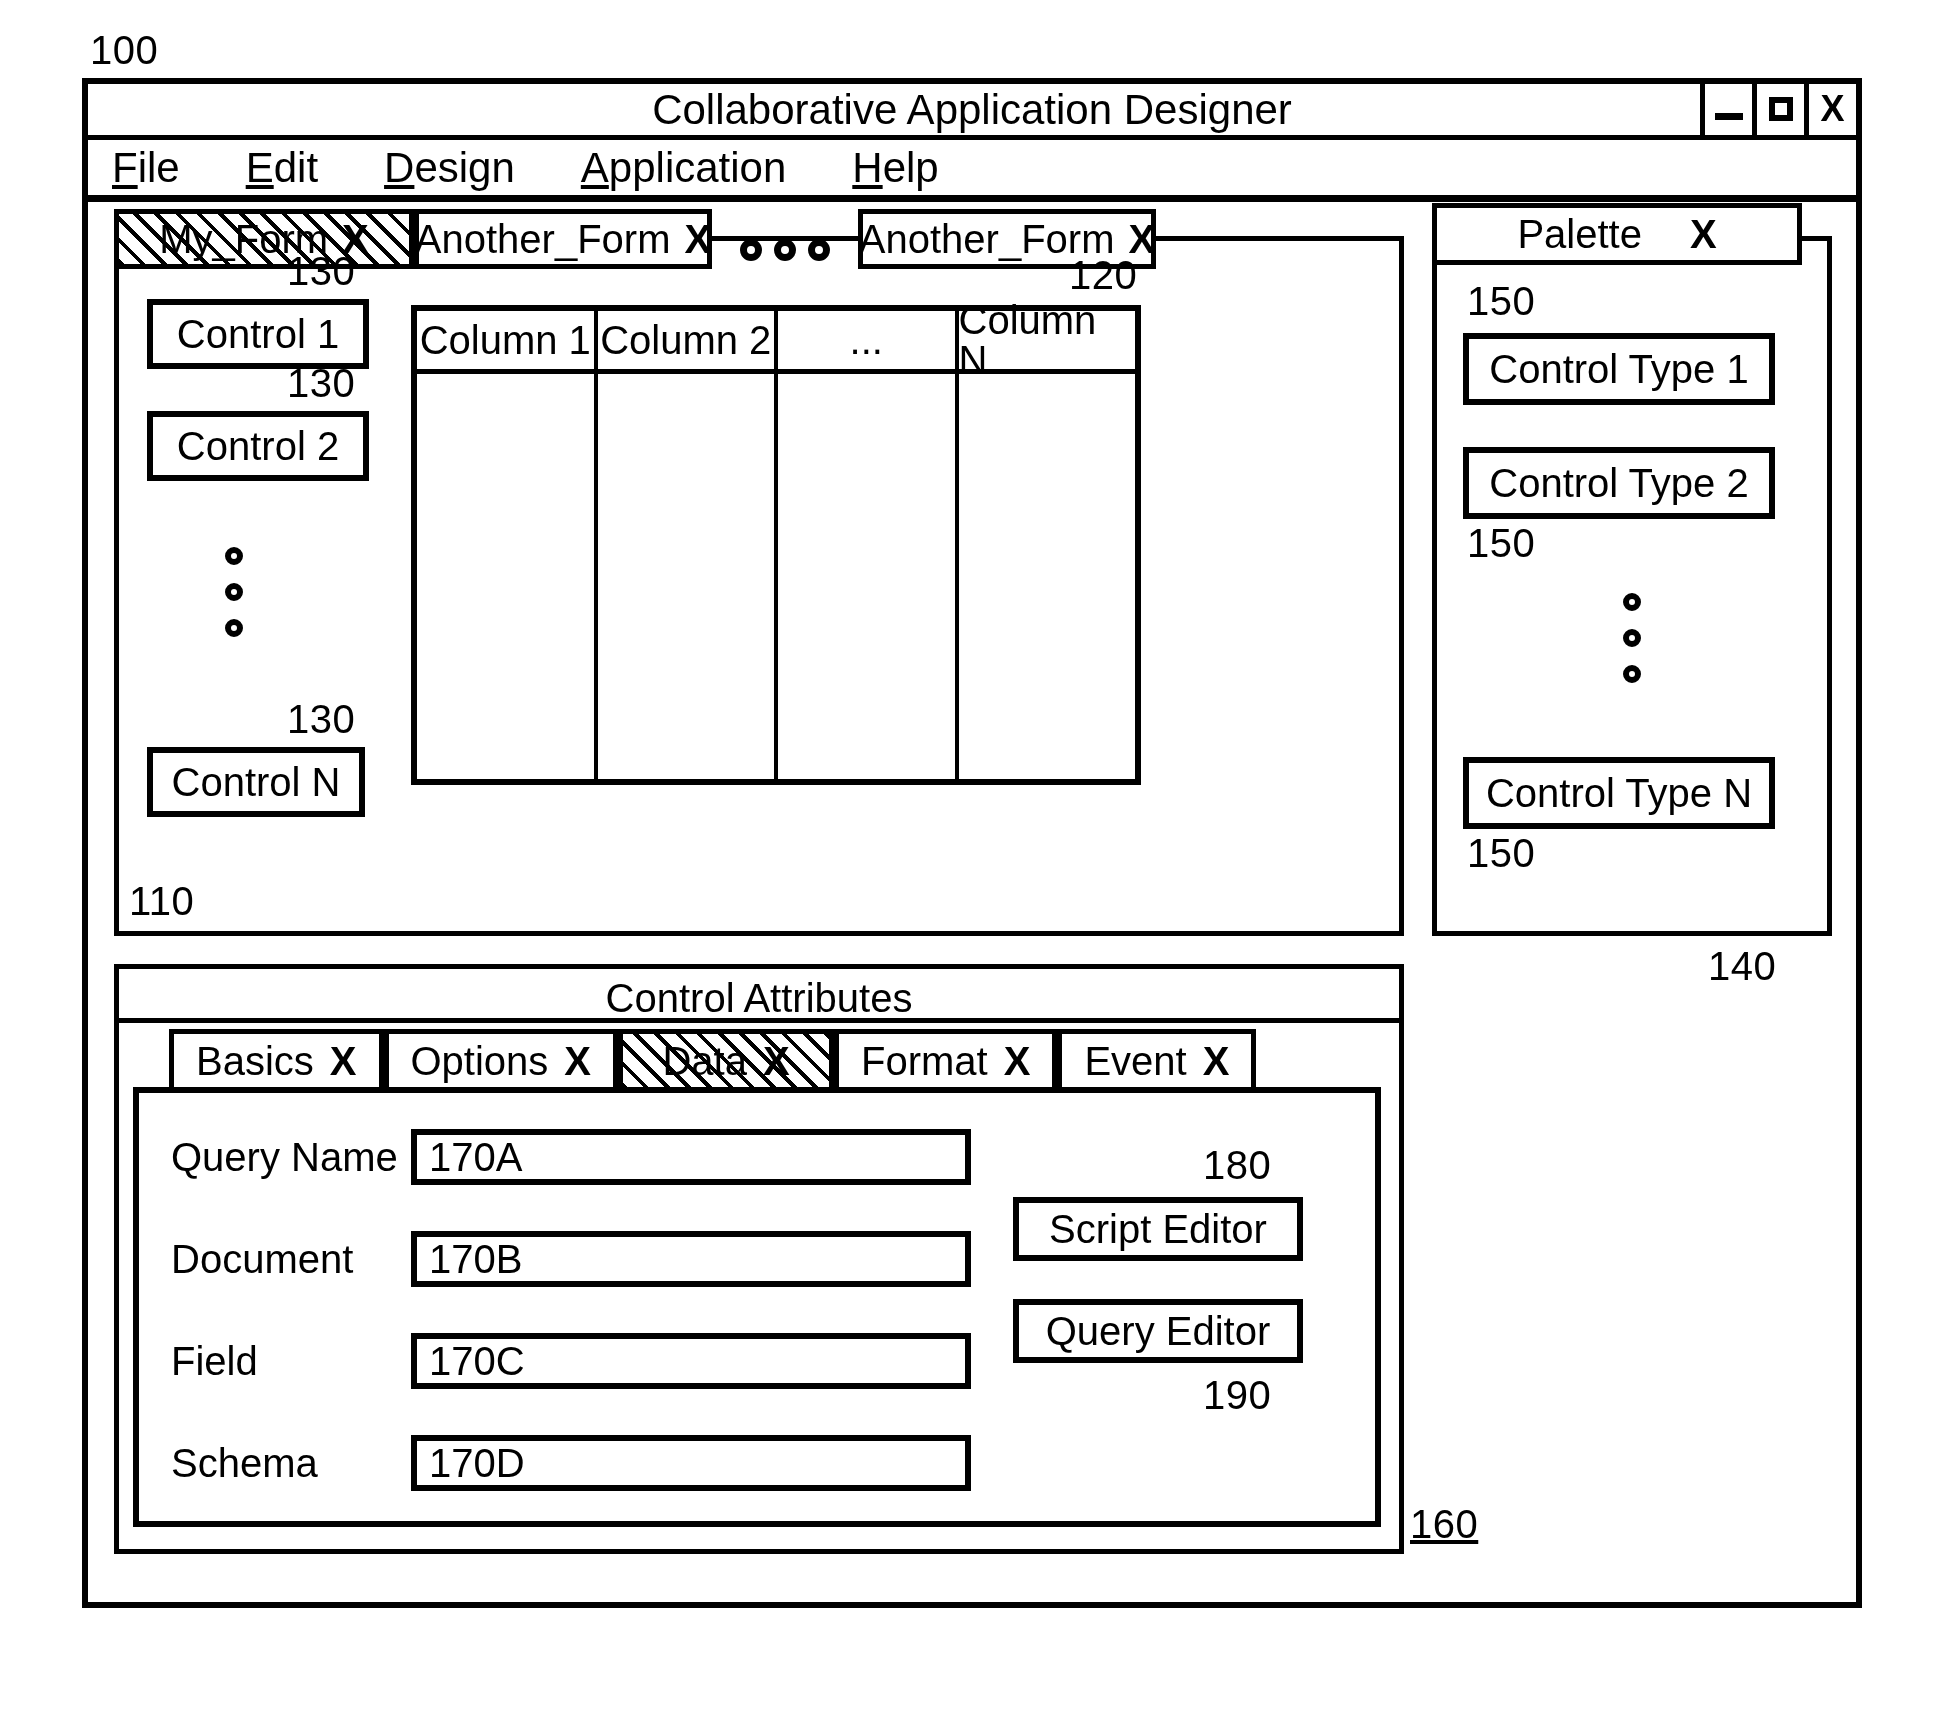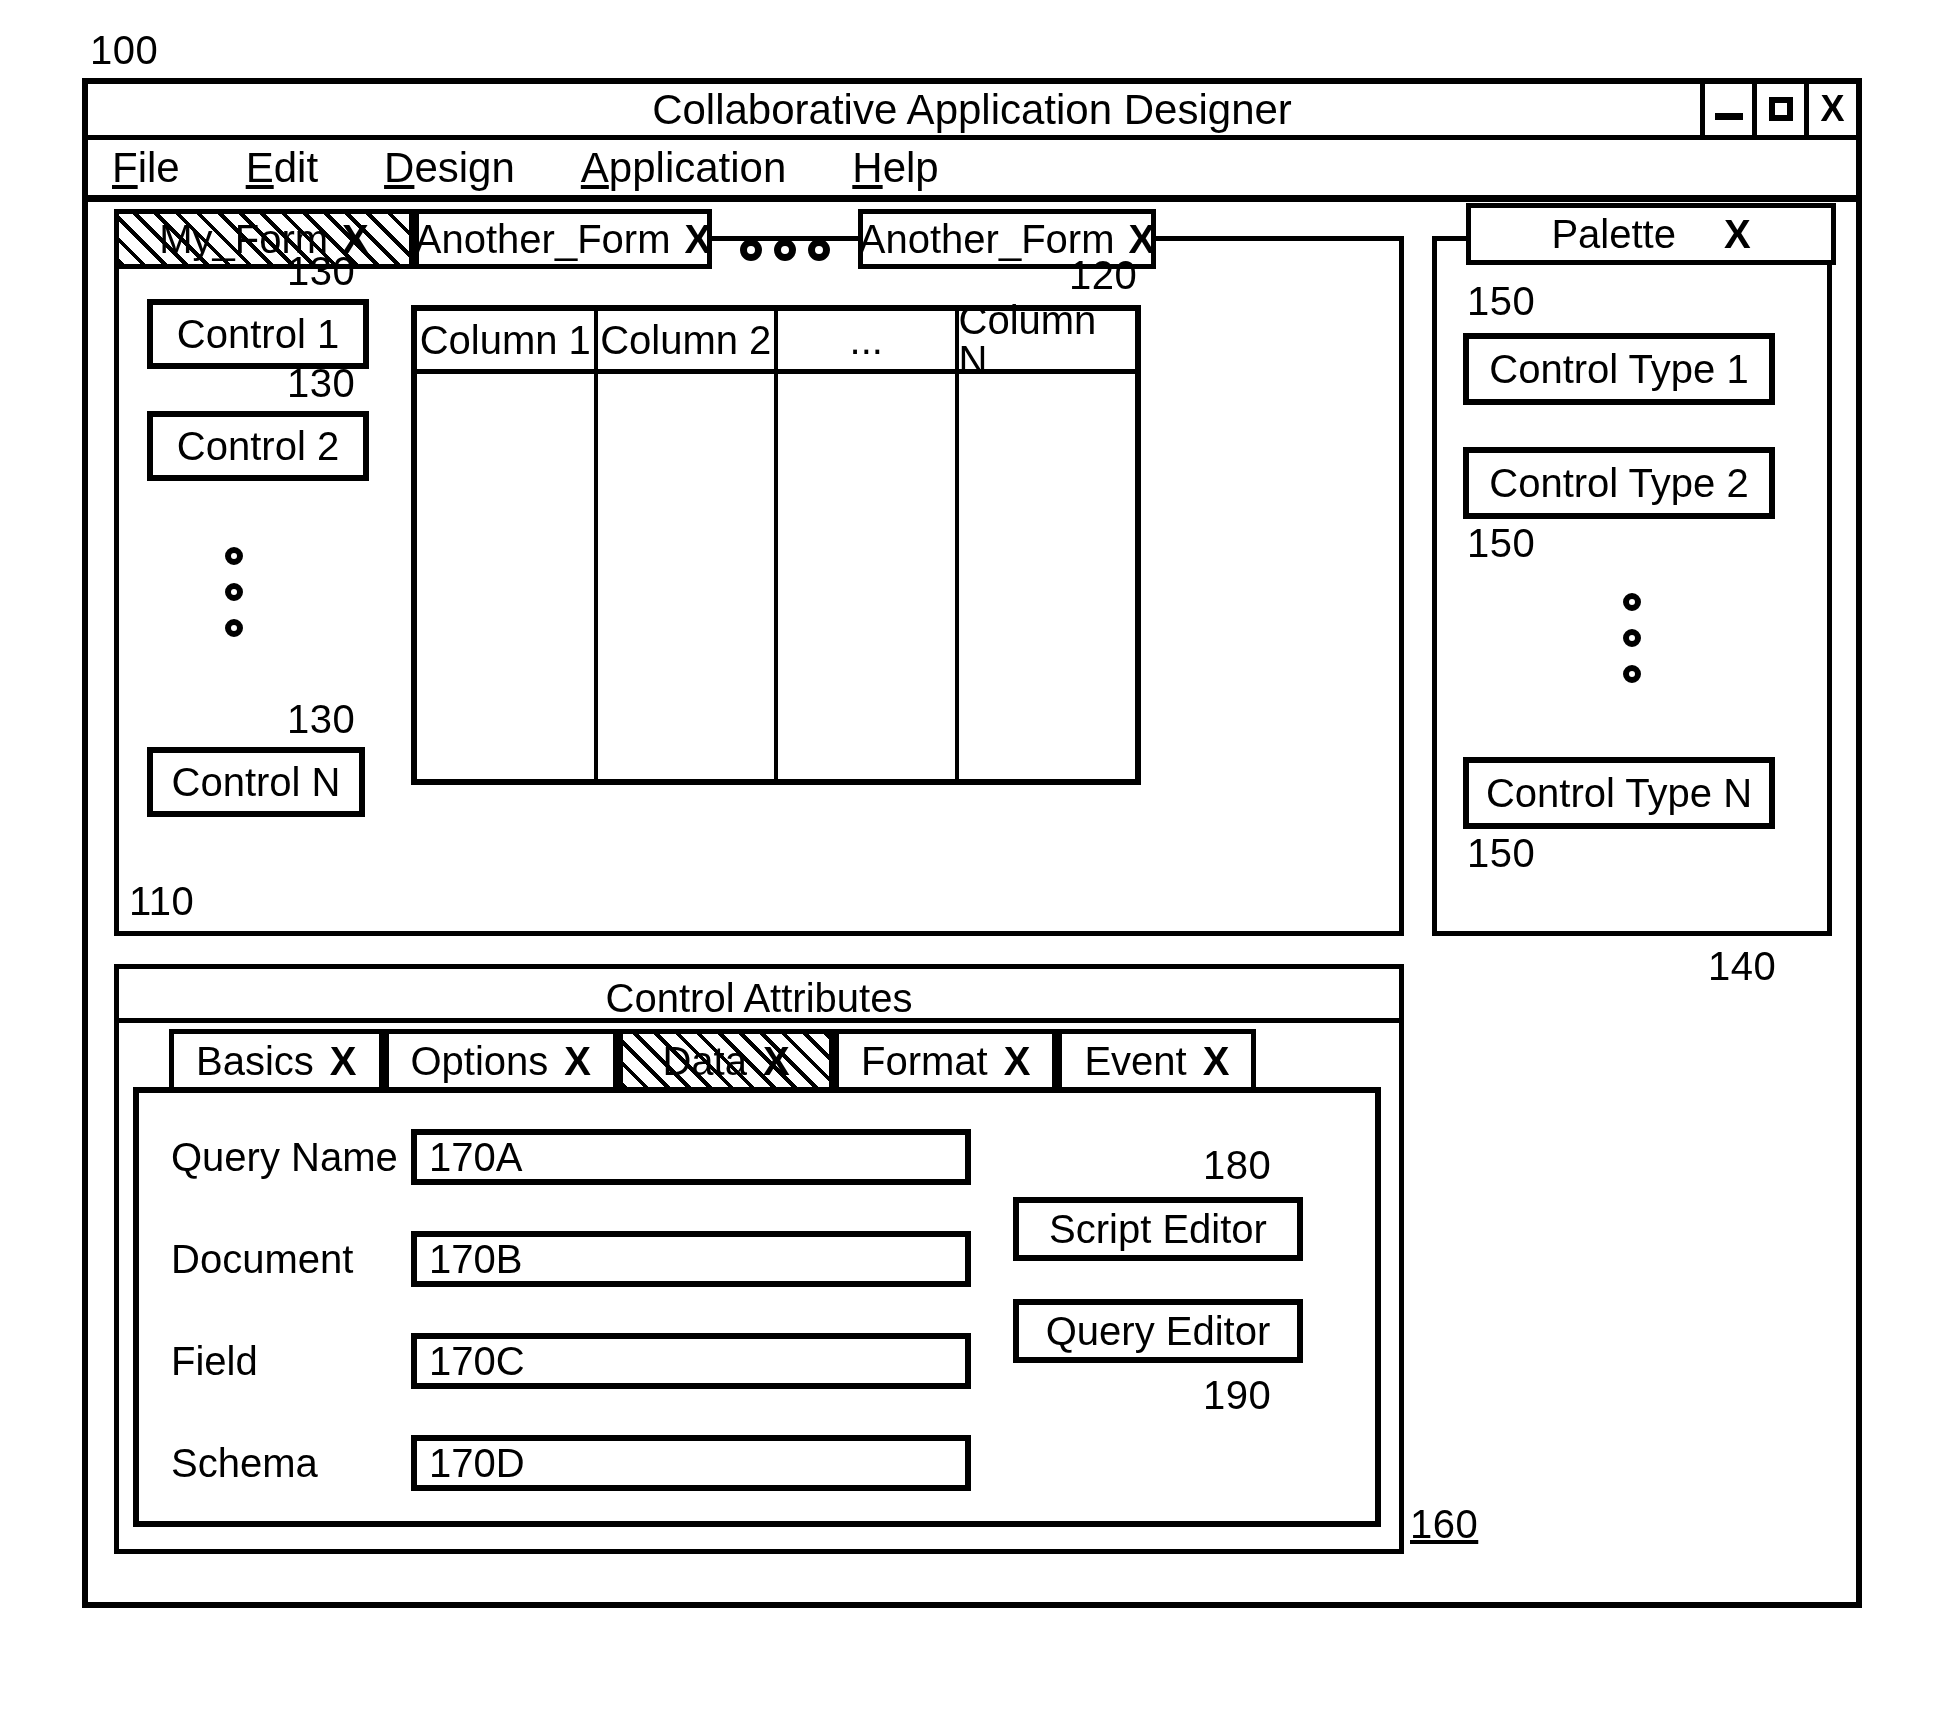--- a/index.html
+++ b/index.html
@@ -254,21 +254,20 @@
     height: 62px;
     border: 5px solid #000;
     box-sizing: border-box;
     background: #fff;
     display: flex;
     align-items: center;
     justify-content: center;
     font-size: 40px;
     line-height: 1;
     gap: 48px;
-    margin-left: 34px;
   }
   #palette-title .close-x { font-weight: bold; }
   #palette-body {
     position: absolute;
     left: 0;
     top: 26px;
     right: 0;
     bottom: 0;
   }
   .palette-item {

